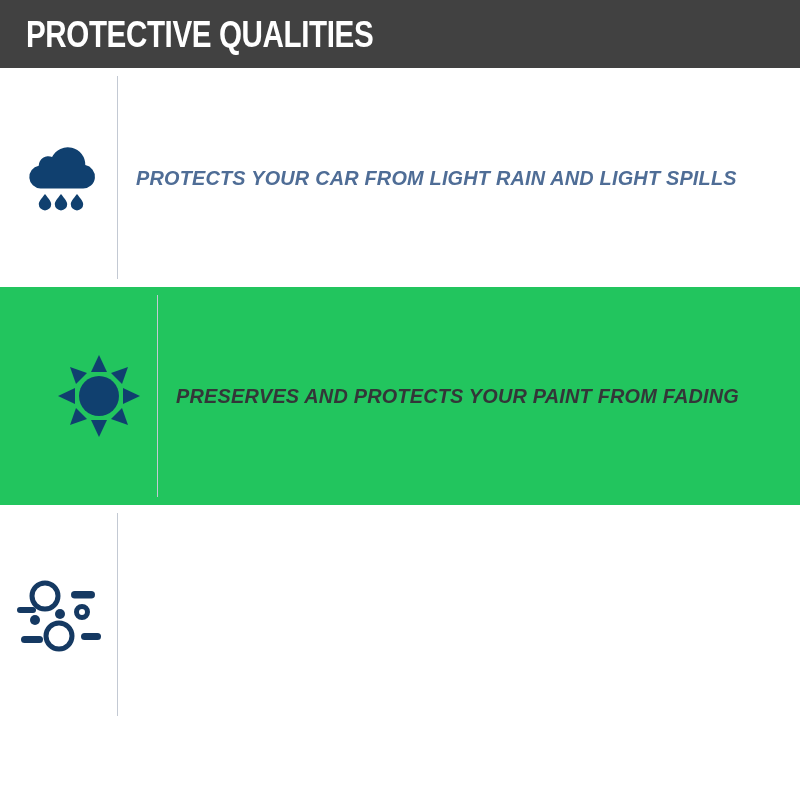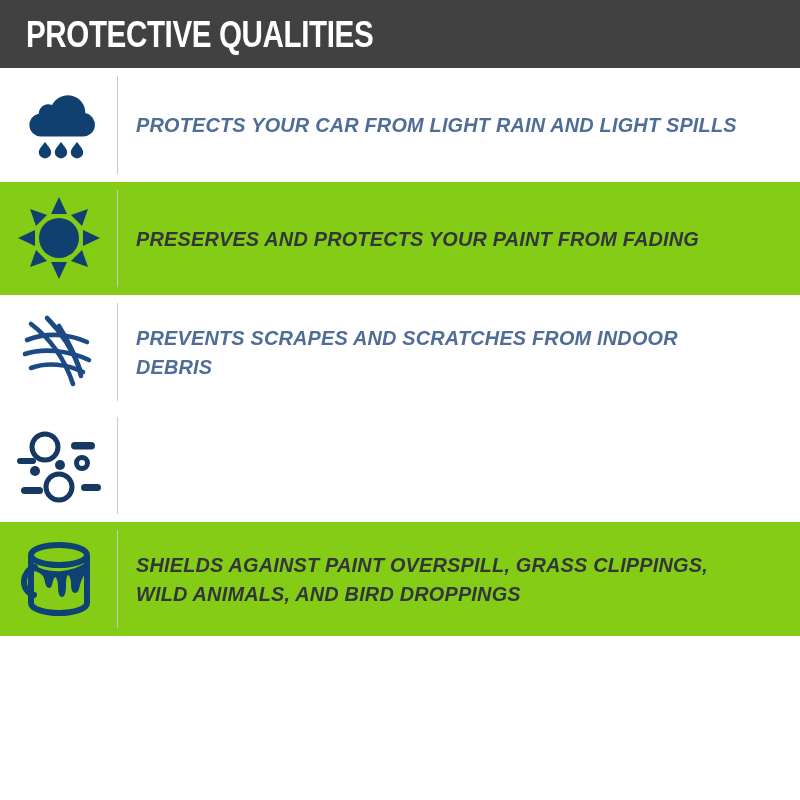--- a/index.html
+++ b/index.html
@@ -9,21 +9,21 @@
   }
   body {
     width: 800px;
     height: 800px;
     font-family: "Liberation Sans", sans-serif;
     overflow: hidden;
   }
 
   .infographic {
     width: 800px;
-    height: 636px;
+    height: 724px;
     display: flex;
     flex-direction: column;
     background: #ffffff;
     box-sizing: border-box;
   }
 
   
   .header {
     height: 68px;
     flex: 0 0 68px;
@@ -55,21 +55,22 @@
     flex: 1 1 0;
     display: flex;
     align-items: stretch;
     position: relative;
     min-height: 0;
   }
   .row.light {
     background: #ffffff;
   }
   .row.shade {
-    background: #84cc16;
+    background: #22c55e;
+    padding-left: 40px;
   }
 
   .icon-cell {
     flex: 0 0 118px;
     display: flex;
     align-items: center;
     justify-content: center;
     position: relative;
   }
   .icon-cell::after {
@@ -154,39 +155,20 @@
               <path d="M70 70 L64 53 L53 64 Z"></path>
             </g>
           </svg>
         </span>
       </div>
       <div class="text-cell">
         <div class="row-text text-dark">PRESERVES AND PROTECTS YOUR PAINT FROM FADING</div>
       </div>
     </div>
 
-    <div class="row light">
-      <div class="icon-cell">
-        <span>
-          <svg width="84" height="84" viewBox="0 0 84 84" aria-hidden="true">
-            <g fill="none" stroke="#1b4a85" stroke-width="4.6" stroke-linecap="round">
-              <path d="M14 14 C30 26 46 44 56 74"></path>
-              <path d="M30 8  C44 22 56 40 64 62"></path>
-              <path d="M42 16 C52 32 60 48 64 66"></path>
-              <path d="M10 30 C30 22 52 24 70 32"></path>
-              <path d="M8 44  C26 38 50 40 72 50"></path>
-              <path d="M14 58 C30 52 50 54 66 62"></path>
-            </g>
-          </svg>
-        </span>
-      </div>
-      <div class="text-cell">
-        <div class="row-text text-blue">PREVENTS SCRAPES AND SCRATCHES FROM INDOOR DEBRIS</div>
-      </div>
-    </div>
 
 
     <div class="row light">
       <div class="icon-cell">
         <span>
           <svg width="88" height="78" viewBox="0 0 88 78" aria-hidden="true">
             <g fill="none" stroke="#153962" stroke-width="5" stroke-linecap="round">
               <circle cx="30" cy="20" r="13"></circle>
               <circle cx="44" cy="60" r="13"></circle>
               <circle cx="67" cy="36" r="5.5"></circle>
@@ -197,51 +179,15 @@
               <rect x="6" y="60" width="22" height="7" rx="3.5"></rect>
               <rect x="66" y="57" width="20" height="7" rx="3.5"></rect>
               <circle cx="45" cy="38" r="5"></circle>
               <circle cx="20" cy="44" r="5"></circle>
             </g>
           </svg>
         </span>
       </div>
     </div>
 
-    <div class="row shade">
-      <div class="icon-cell">
-        <span>
-          <svg width="82" height="84" viewBox="0 0 82 84" aria-hidden="true">
-            <g stroke="#0f4274" stroke-width="6" fill="none">
-
-              <path d="M17 30 C3 34 2 54 16 58" stroke-linecap="round"></path>
-
-              <path d="M13 18 L13 66 a28 10 0 0 0 56 0 L69 18"></path>
-
-              <ellipse cx="41" cy="18" rx="28" ry="10"></ellipse>
-            </g>
-
-            <path d="M16 28
-                     C24 33 34 35 44 34
-                     C52 33 62 30 67 26
-                     L67 36
-                     C65 41 63 43 62 48
-                     C61 53 60 56 57 56
-                     C54 56 53 52 53 47
-                     C53 43 52 39 50 38
-                     C48 40 48 44 48 49
-                     C48 55 47 60 44 60
-                     C41 60 40 55 40 50
-                     C40 45 39 41 37 40
-                     C35 42 35 45 34 48
-                     C33 51 31 52 29 50
-                     C27 48 27 44 26 41
-                     C25 38 21 35 16 34 Z" fill="#0f4274"></path>
-          </svg>
-        </span>
-      </div>
-      <div class="text-cell">
-        <div class="row-text text-dark">SHIELDS AGAINST PAINT OVERSPILL, GRASS CLIPPINGS, WILD ANIMALS, AND BIRD DROPPINGS</div>
-      </div>
-    </div>
 
   </div>
 </div>
 
 </body></html>

